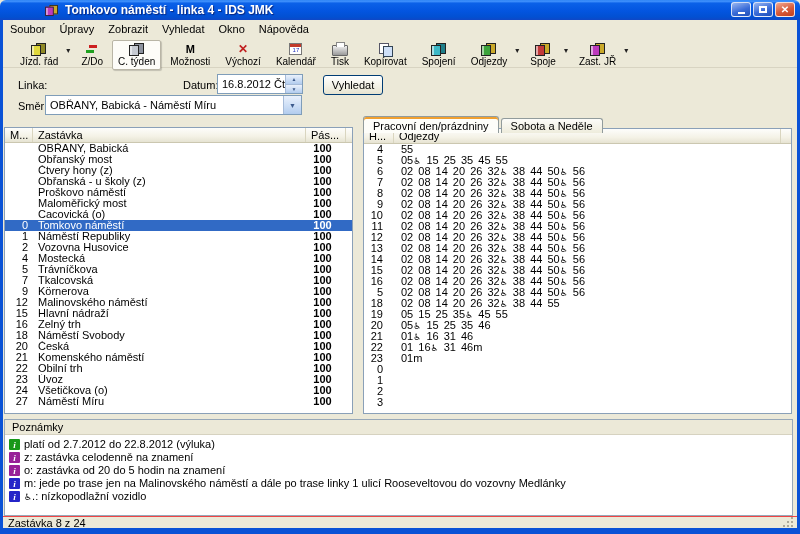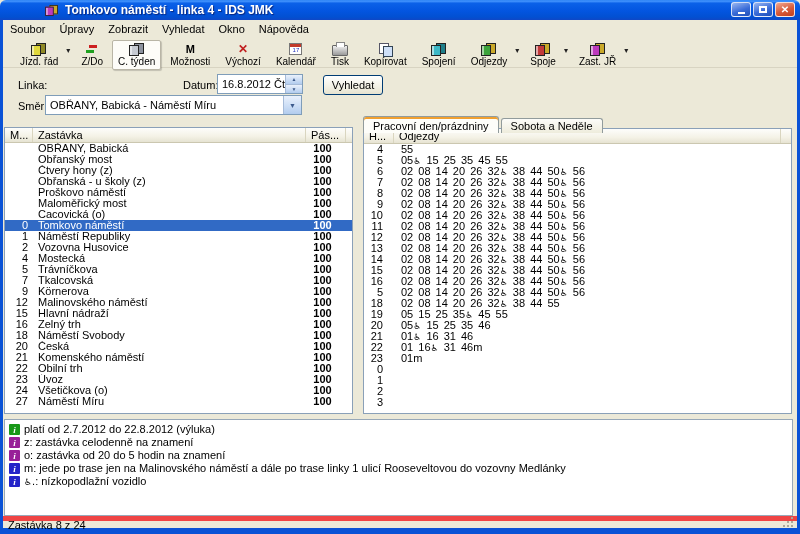--- a/index.html
+++ b/index.html
@@ -96,21 +96,21 @@
   .tab.active{background:#fdfdf9;height:17px;box-shadow:inset 0 2px 0 #f0a030;padding-top:3px;}
   
   .notes-section{position:absolute;left:4px;top:419px;width:789px;height:97px;border:1px solid #98a8b8;
     box-sizing:border-box;background:#fff;overflow:hidden;}
   .notes-header{height:15px;background:#ece9d8;border-bottom:1px solid #d6d2c0;padding:1px 0 0 7px;box-sizing:border-box;}
   .notes-body{padding-top:3px;}
   .note{display:flex;align-items:center;height:13px;padding-left:4px;}
   .note-icon{width:11px;height:11px;border-radius:1px;color:#fff;font:italic bold 9px "Liberation Serif",serif;
     display:flex;align-items:center;justify-content:center;margin-right:4px;flex:none;}
   .note-text{line-height:13px;white-space:nowrap;}
-  .statusbar{position:absolute;left:3px;top:516px;width:794px;height:12px;background:#ece9d8;border-top:5px solid #ef4444;
+  .statusbar{position:absolute;left:3px;top:516px;width:794px;height:12px;background:#ece9d8;border-top:1px solid #ef4444;
     display:flex;align-items:center;padding-left:5px;box-sizing:border-box;}
   .grip{position:absolute;right:4px;bottom:1px;width:10px;height:10px;}
   .grip::before{content:"";position:absolute;right:0;bottom:0;width:2px;height:2px;background:#aca899;
     box-shadow:-4px 0 #aca899,-8px 0 #aca899,0 -4px #aca899,-4px -4px #aca899,0 -8px #aca899;}
 </style>
 </head>
 <body>
 
 <div class="window">
 
@@ -516,20 +516,21 @@
           <span class="c-times"></span>
         </div>
         <div class="trow">
           <span class="c-h">3</span>
           <span class="c-times"></span>
         </div>
       </div>
   </div>
 
   <div class="notes-section">
+    <div class="notes-header">Poznámky</div>
     <div class="notes-body" id="notes-body">
         <div class="note">
           <span class="note-icon" style="background: rgb(24, 152, 24);">i</span>
           <span class="note-text">platí od 2.7.2012 do 22.8.2012 (výluka)</span>
         </div>
         <div class="note">
           <span class="note-icon" style="background: rgb(152, 32, 152);">i</span>
           <span class="note-text">z: zastávka celodenně na znamení</span>
         </div>
         <div class="note">

